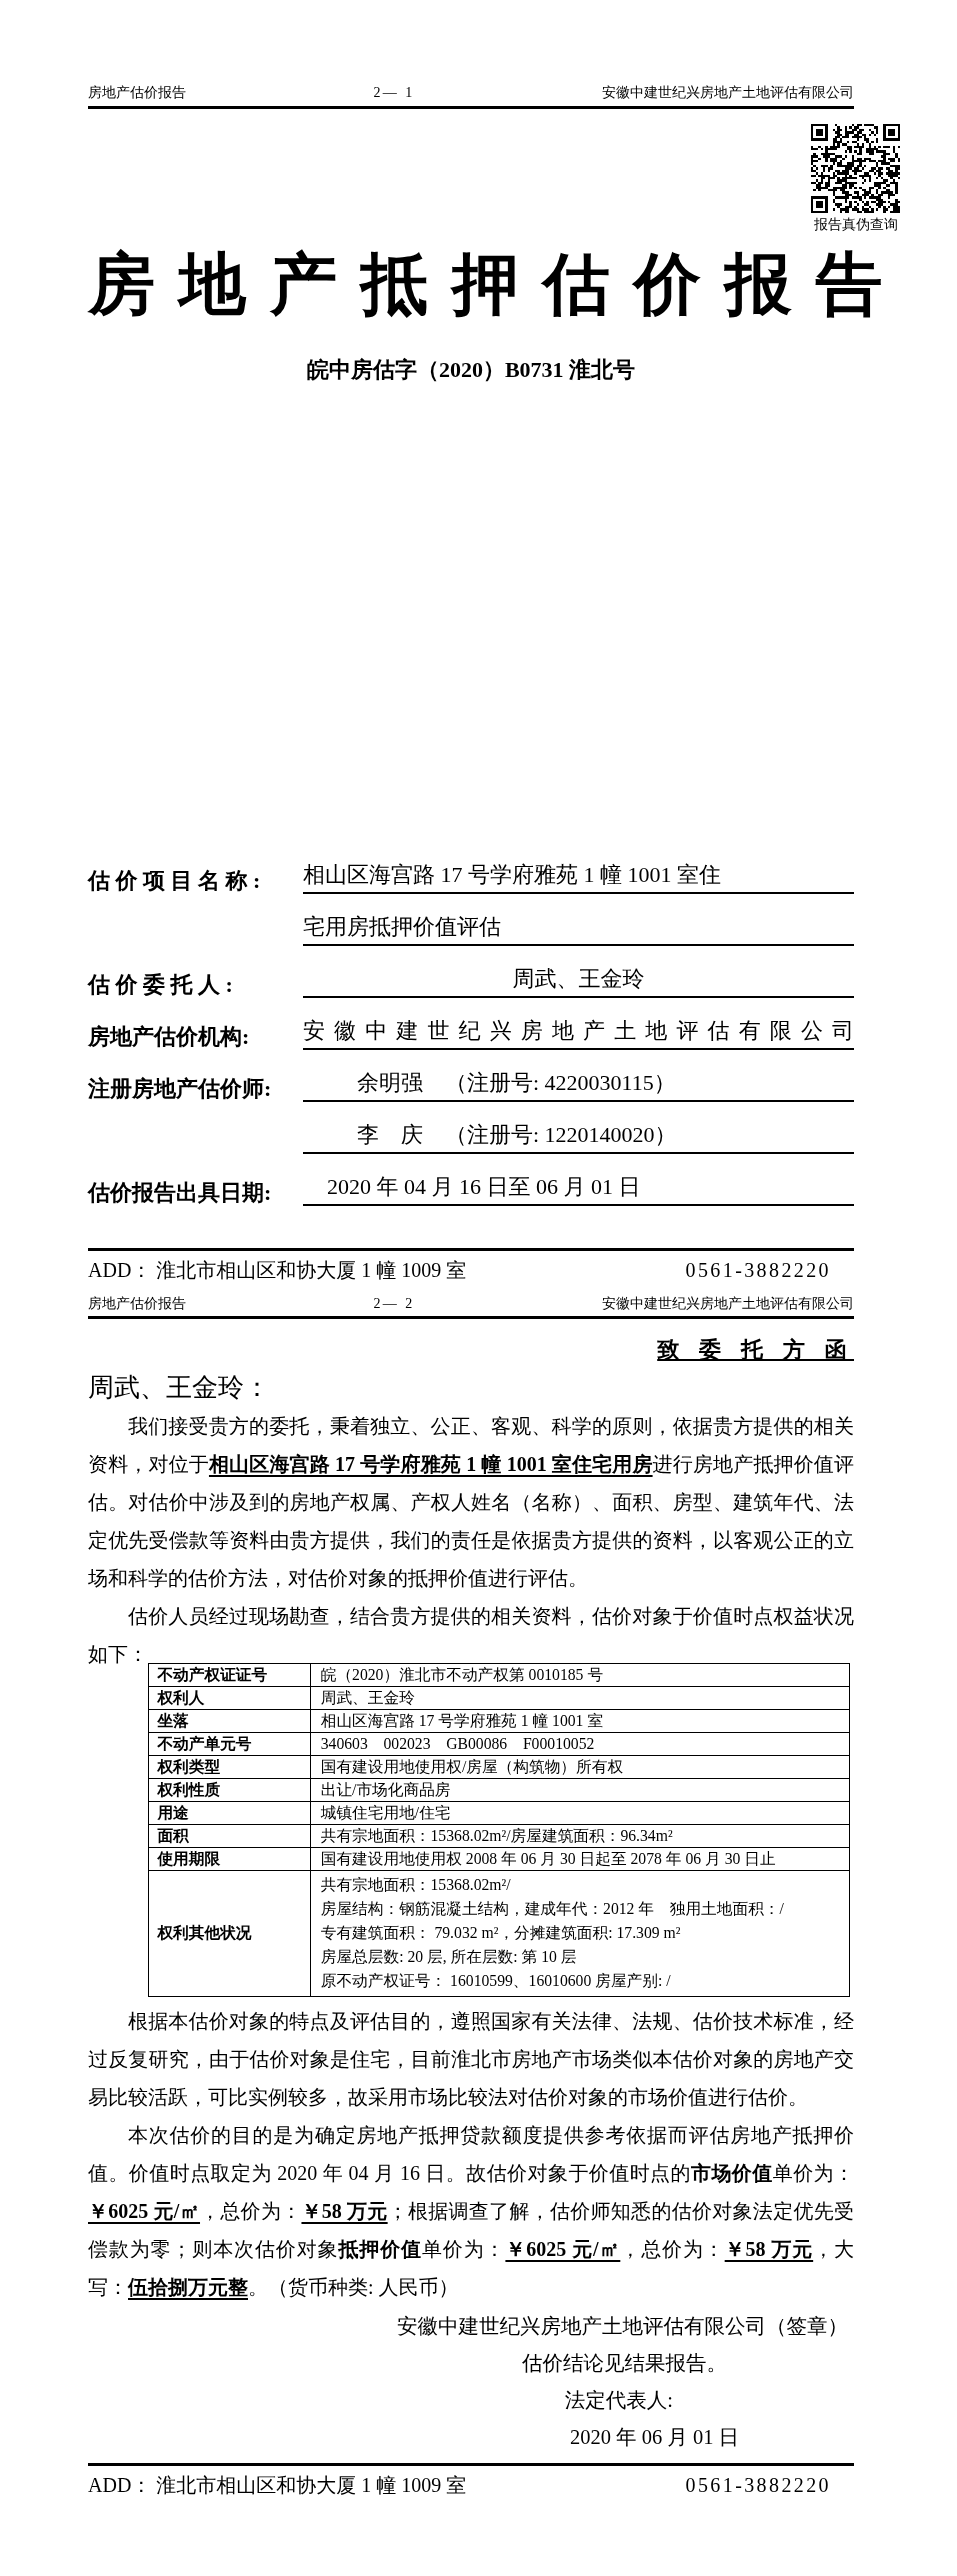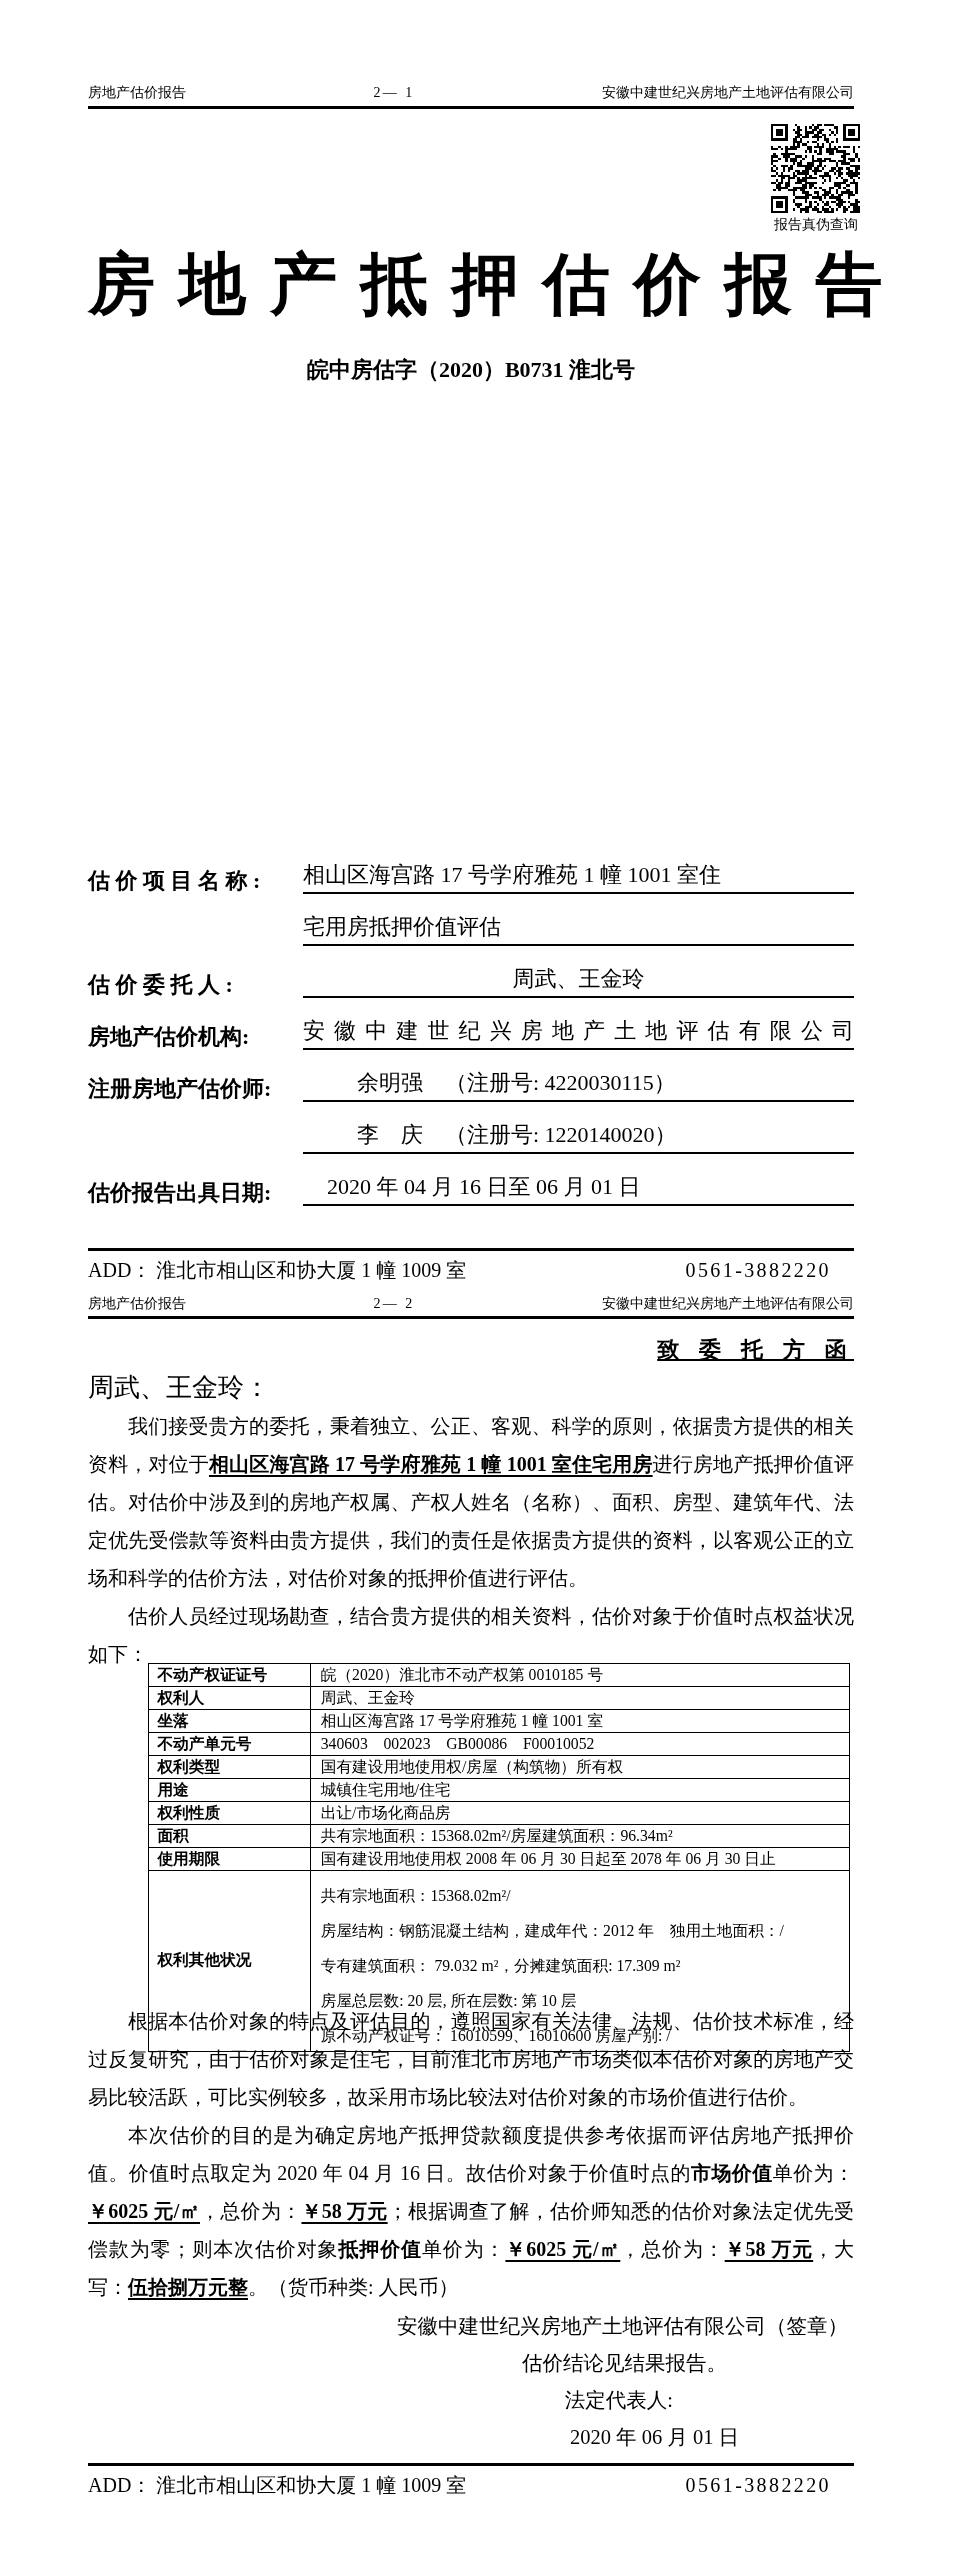--- a/index.html
+++ b/index.html
@@ -17,21 +17,21 @@
 
   
   .runhead { display:flex; justify-content:space-between; align-items:flex-end;
              font-size:14px; line-height:18px; }
   .runhead .mid { letter-spacing:2.4px; }
   .rule { background:#000; height:3px; }
   .runfoot { display:flex; justify-content:space-between; font-size:20px; line-height:19.3px; }
   .runfoot .phone { letter-spacing:2.4px; margin-right:23px; }
 
   
-  .qr-wrap { width:90px; text-align:center; }
+  .qr-wrap { width:90px; text-align:center;margin-left:40px; }
   .qr-box { width:89px; height:89px; position:relative; background:#fff; }
   .qr-caption { font-size:14px; line-height:15.7px; margin-top:4.2px; white-space:nowrap; }
 
   
   .cover-title { text-align:left; font-weight:bold; font-size:67px; line-height:1.15;
                  letter-spacing:3.6px; white-space:nowrap;font-family:Liberation Serif, serif; }
   .cover-subtitle { text-align:center; font-weight:bold; font-size:22px; line-height:1.2; }
 
   .field-row { display:flex; align-items:flex-end; height:52px; font-size:22px; }
   .field-label { width:215px; font-weight:bold; white-space:nowrap; flex:none; line-height:1.25; }
@@ -49,21 +49,21 @@
   .bodytext { font-size:20px; line-height:38px; text-align:justify; }
   .bodytext p { text-indent:2em; margin:0; }
 
   table.att { border-collapse:collapse; table-layout:fixed; font-size:15.7px; }
   table.att td { border:1.2px solid #000; vertical-align:middle; overflow:hidden; white-space:nowrap; }
   table.att { border:1.8px solid #000; }
   td.c1 { font-weight:bold; padding-left:8.4px; }
   td.c2 { padding-left:9.7px; }
   tr.r-std { height:23px; }
   td.tall { padding-top:2.4px; padding-bottom:2.4px; }
-  td.tall div { line-height:24px;margin-top:11px; }
+  td.tall div { line-height:24px; }
 
   .closing-line { font-size:20.5px; line-height:37px; text-align:right; white-space:nowrap; }
 </style>
 </head>
 <body>
 
 <div id="doc">
 
   <div class="abs content-x runhead" style="top:84px;">
     <span>房地产估价报告</span>
@@ -705,26 +705,26 @@
         </tr>
     <tr class="r-std">
           <td class="c1">不动产单元号</td>
           <td class="c2">340603　002023　GB00086　F00010052</td>
         </tr>
     <tr class="r-std">
           <td class="c1">权利类型</td>
           <td class="c2">国有建设用地使用权/房屋（构筑物）所有权</td>
         </tr>
     <tr class="r-std">
+          <td class="c1">权利性质</td>
+          <td class="c2">出让/市场化商品房</td>
+        </tr>
+    <tr class="r-std">
           <td class="c1">用途</td>
           <td class="c2">城镇住宅用地/住宅</td>
-        </tr>
-    <tr class="r-std">
-          <td class="c1">权利性质</td>
-          <td class="c2">出让/市场化商品房</td>
         </tr>
     <tr class="r-std">
           <td class="c1">面积</td>
           <td class="c2">共有宗地面积：15368.02m²/房屋建筑面积：96.34m²</td>
         </tr>
     <tr class="r-std">
           <td class="c1">使用期限</td>
           <td class="c2">国有建设用地使用权 2008 年 06 月 30 日起至 2078 年 06 月 30 日止</td>
         </tr>
     <tr>

